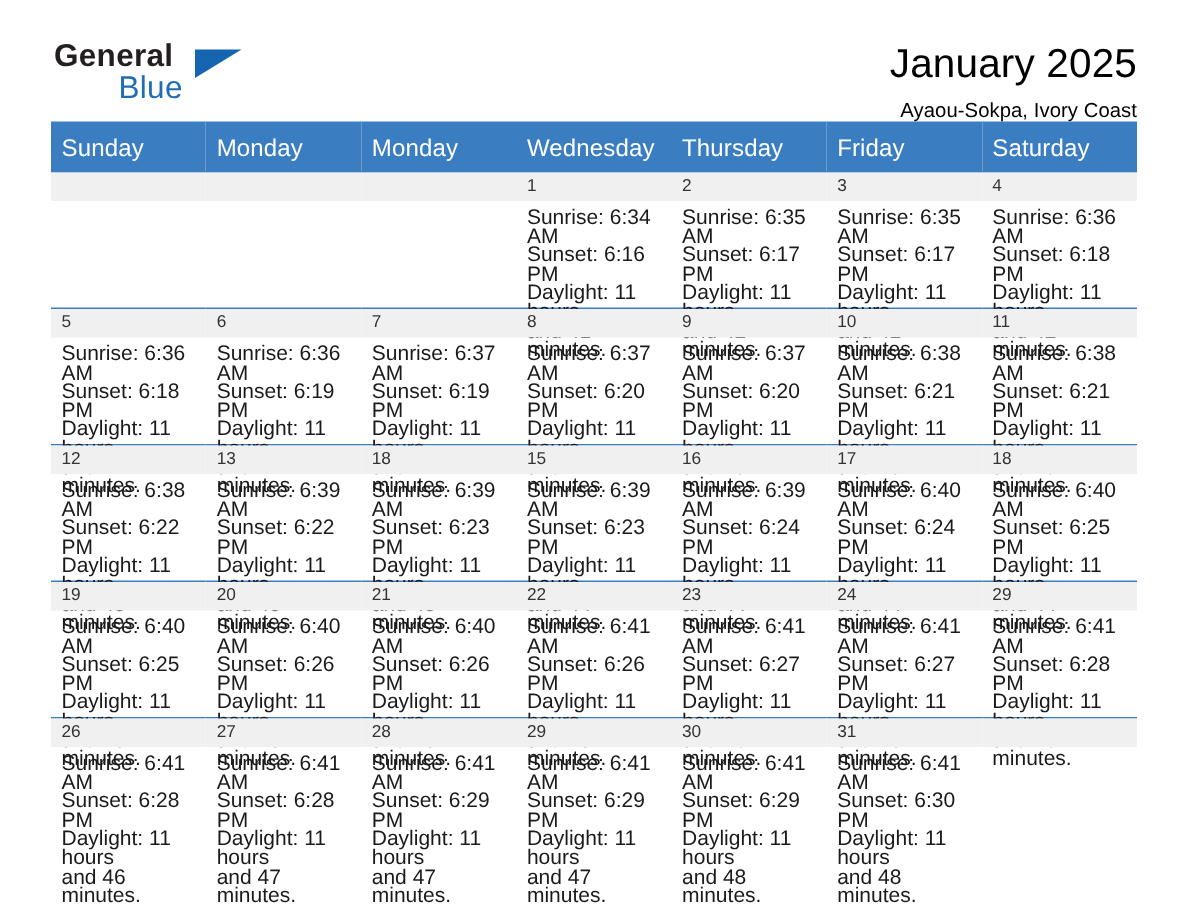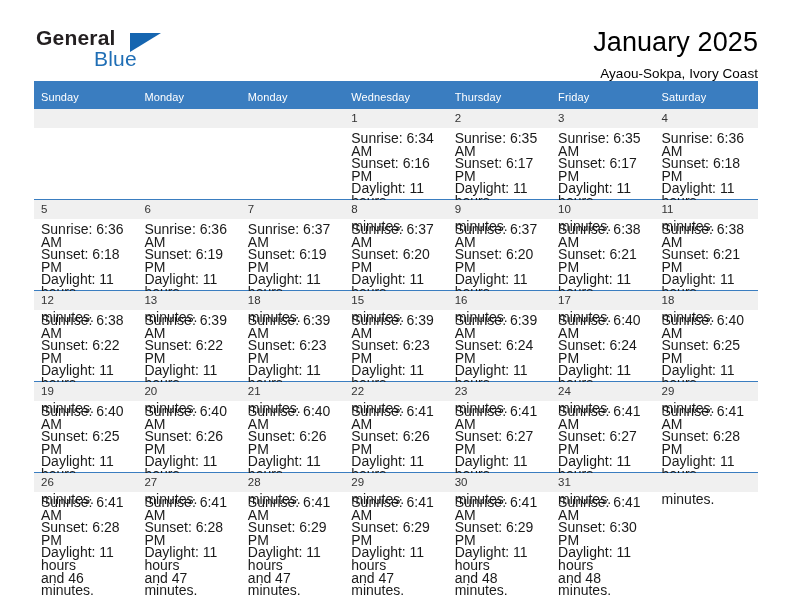--- a/index.html
+++ b/index.html
@@ -42,21 +42,21 @@
     left: 2px;
     top: 0px;
     font-size: 21px;
     letter-spacing: .2px;
     color: #231f20;
     font-family: "Liberation Sans", sans-serif;
     font-weight: bold;
   }
   .brand-blue {
     position: absolute;
-    left: 60px;
+    left: 45px;
     top: 21px;
     font-size: 21px;
     letter-spacing: .2px;
     color: #1f6eb5;
     font-family: "Liberation Sans", sans-serif;
   }
   .brand-triangle {
     position: absolute;
     left: 96px;
     top: 7px;
@@ -87,21 +87,21 @@
   
   .calendar {
     width: 724px;
     margin-top: 9px;
     border-collapse: collapse;
     table-layout: fixed;
   }
   .calendar th {
     background: #3a7dc0;
     color: #ffffff;
-    font-size: 11px;
+    font-size: 16px;
     font-weight: normal;
     text-align: left;
     padding: 10px 0 5px 7px;
     height: 22px;
     letter-spacing: .1px;
   }
   .calendar td {
     vertical-align: top;
     padding: 0;
     height: 90px;

